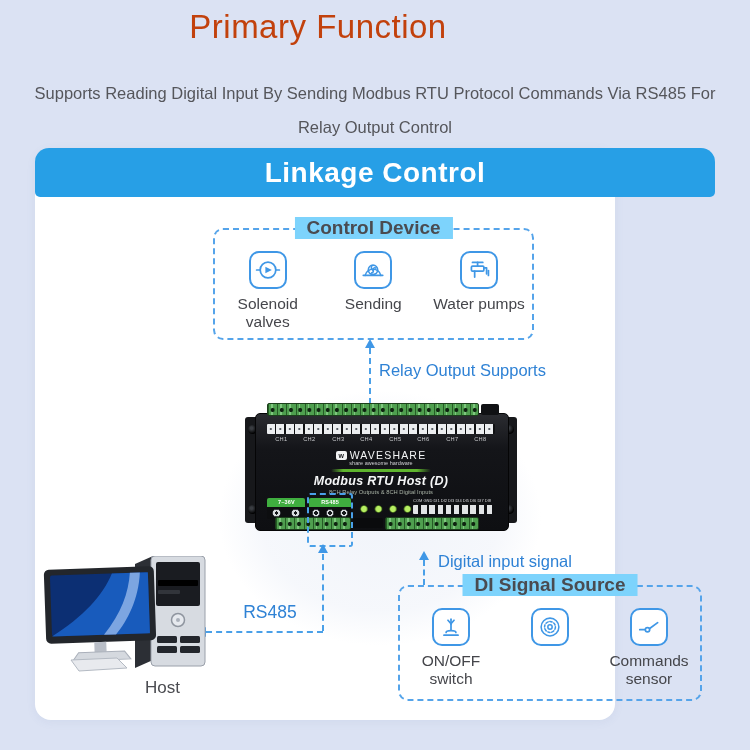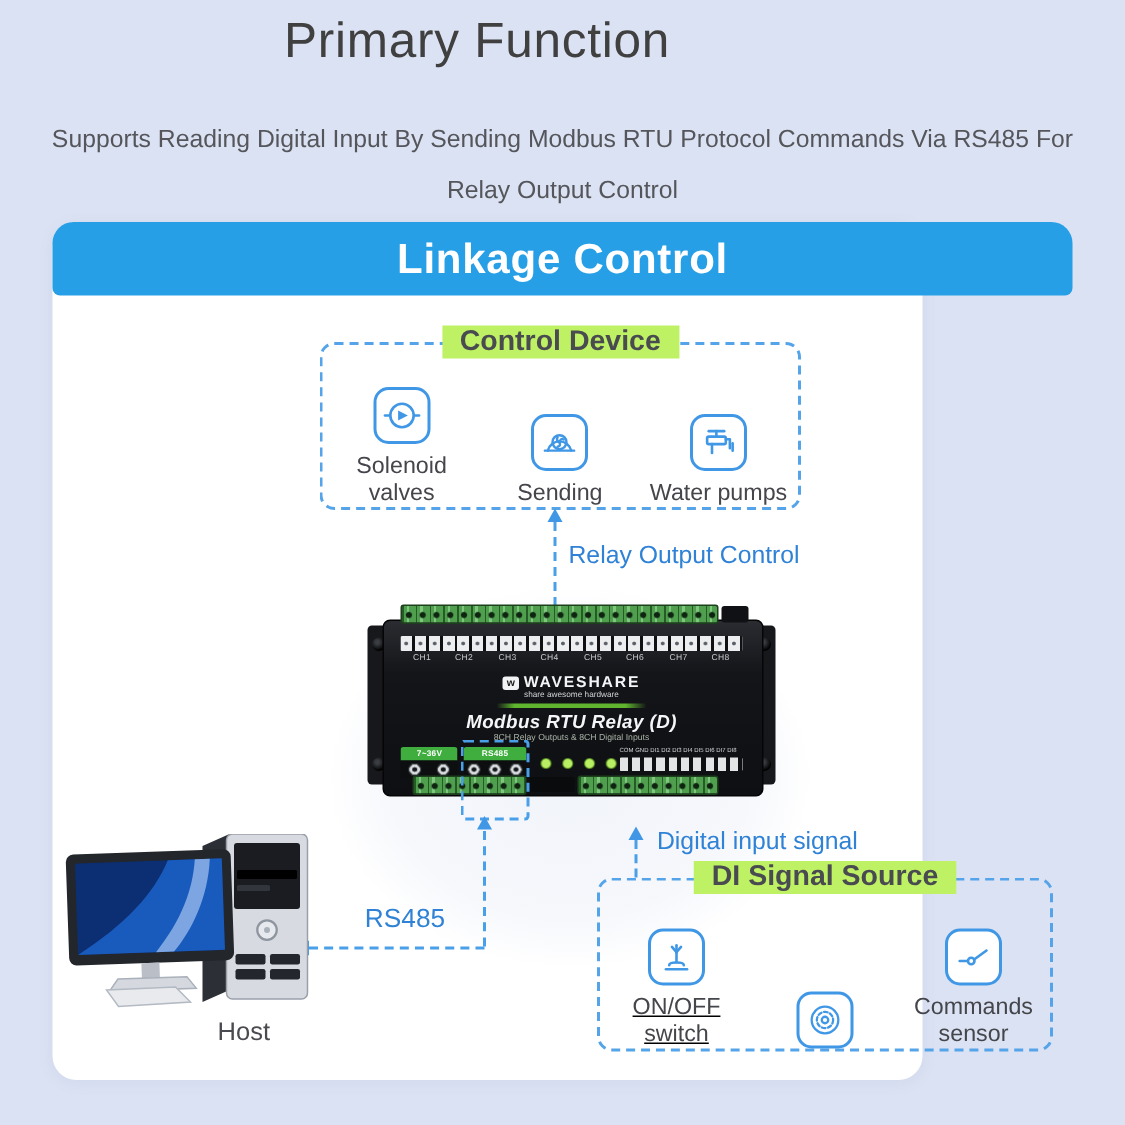--- a/index.html
+++ b/index.html
@@ -6,21 +6,21 @@
   body{
     width:750px;height:750px;position:relative;overflow:hidden;
     background:#dbe2f3;
     font-family:"Liberation Sans", sans-serif;
     -webkit-font-smoothing:antialiased;
   }
 
   
   .page-title{
     position:absolute;top:8px;left:0;width:636px;text-align:center;
-    font-size:33px;font-weight:500;color:#404040;letter-spacing:.5px;
+    font-size:33px;font-weight:500;color:#c2410c;letter-spacing:.5px;
   }
   .page-subtitle{
     position:absolute;top:76px;left:19px;width:712px;text-align:center;
     font-size:16.5px;line-height:34px;color:#55565b;font-weight:500;
   }
 
   
   .card{
     position:absolute;left:35px;top:148px;width:580px;height:572px;
     background:#ffffff;border-radius:16px;
@@ -36,28 +36,28 @@
     position:absolute;left:130px;top:200px;width:430px;height:340px;border-radius:50%;
     background:radial-gradient(closest-side,#f1f4fa 0%,rgba(241,244,250,.65) 55%,rgba(241,244,250,0) 75%);
   }
 
   
   .dashed-box{
     position:absolute;border:2px dashed #55a4ea;border-radius:10px;background:transparent;
   }
   .box-title{
     position:absolute;top:-13px;left:50%;transform:translateX(-50%);
-    background:#bef264;padding:0 12px;white-space:nowrap;
+    background:#7dd3fc;padding:0 12px;white-space:nowrap;
     font-size:19px;font-weight:700;color:#4a4b50;
   }
   .control-box{left:178px;top:80px;width:317px;height:108px;}
   .di-box{left:363px;top:437px;width:300px;height:112px;}
   .items-row{
     position:absolute;left:0;top:0;width:100%;height:100%;
-    display:flex;justify-content:space-evenly;align-items:flex-end;padding-top:21px;box-sizing:border-box;
+    display:flex;justify-content:space-evenly;align-items:flex-start;padding-top:21px;box-sizing:border-box;
   }
   .item{width:106px;text-align:center;}
   .icon-box{
     width:38px;height:38px;margin:0 auto;border:2px solid #3f97e6;border-radius:10px;
     display:flex;align-items:center;justify-content:center;box-sizing:border-box;background:#fff;
   }
   .icon-box svg{display:block;}
   .item-label{
     margin:6px auto 0;font-size:15.5px;line-height:18px;font-weight:500;color:#45464b;width:88px;
   }
@@ -97,21 +97,21 @@
     background-image:
       radial-gradient(circle at 3.8px 5px,#5a5f66 1px,rgba(0,0,0,0) 1.5px),
       repeating-linear-gradient(90deg,#eceef0 0 7.6px,#101113 7.6px 9.5px);
     background-size:9.5px 100%,auto;background-repeat:repeat-x,repeat;
     border-radius:1px;
   }
   .ch-row{position:absolute;left:22px;top:33px;width:228px;display:flex;justify-content:space-around;}
   .ch-row span{font-size:6px;color:#c9cacd;transform:scale(.95);letter-spacing:.2px;}
   .logo-row{position:absolute;left:0;top:46px;width:272px;display:flex;justify-content:center;align-items:center;gap:3px;}
   .logo-chip{width:11px;height:9px;background:#f2f3f4;border-radius:2px;color:#17181b;font-size:7px;font-weight:700;line-height:9px;text-align:center;}
-  .brand{color:#f4f5f6;font-size:10.5px;font-weight:700;letter-spacing:1.2px;}
+  .brand{color:#f4f5f6;font-size:10.5px;font-weight:400;letter-spacing:1.2px;}
   .tagline{position:absolute;left:0;top:57px;width:272px;text-align:center;font-size:10px;color:#cfd0d4;transform:scale(.55);transform-origin:center top;}
   .swoosh{position:absolute;left:86px;top:66px;width:100px;height:3px;border-radius:2px;
     background:linear-gradient(90deg,rgba(95,181,46,0) 0%,#5fb52e 12%,#5fb52e 86%,rgba(95,181,46,0) 100%);}
   .model{position:absolute;left:0;top:71px;width:272px;text-align:center;color:#f5f6f7;font-size:12.5px;font-weight:700;font-style:italic;letter-spacing:.3px;}
   .desc{position:absolute;left:0;top:86px;width:272px;text-align:center;font-size:10px;color:#a9b3a6;transform:scale(.58);transform-origin:center top;white-space:nowrap;}
   .g-block{position:absolute;top:95px;border-radius:2px;overflow:hidden;}
   .g-label{height:9px;background:#3fae3f;color:#fff;font-size:10px;font-weight:700;text-align:center;line-height:9px;}
   .g-label span{display:inline-block;transform:scale(.55);transform-origin:center center;letter-spacing:.3px;}
   .g-screws{height:12px;background-color:#0d0e10;
     background-image:radial-gradient(circle at 50% 50%,#16181b 1.6px,#d9dcdf 1.7px 3.4px,#3a3d41 3.5px 4.2px,rgba(0,0,0,0) 4.3px);
@@ -186,21 +186,21 @@
             <line x1="8" y1="13" x2="8" y2="18.5"></line>
           </svg>
         </div>
         <div class="item-label wide">Water pumps</div>
       </div>
     </div>
   </div>
 
   <div class="arrow-up" style="left:330px;top:191px;"></div>
   <div class="vline" style="left:334px;top:200px;height:56px;"></div>
-  <div class="blue-note" style="left:344px;top:213px;">Relay Output Control</div>
+  <div class="blue-note" style="left:344px;top:213px;">Relay Output Supports</div>
 
   <div class="device">
     <div class="ear ear-l">
       <div class="screw" style="left:3px;top:8px;"></div>
       <div class="screw" style="left:3px;top:88px;"></div>
     </div>
     <div class="ear ear-r">
       <div class="screw" style="left:4px;top:8px;"></div>
       <div class="screw" style="left:4px;top:88px;"></div>
     </div>
@@ -217,21 +217,21 @@
       <span>CH6</span>
       <span>CH7</span>
       <span>CH8</span>
     </div>
     <div class="logo-row">
       <div class="logo-chip">w</div>
       <div class="brand">WAVESHARE</div>
     </div>
     <div class="tagline">share awesome hardware</div>
     <div class="swoosh"></div>
-    <div class="model">Modbus RTU Relay (D)</div>
+    <div class="model">Modbus RTU Host (D)</div>
     <div class="desc">8CH Relay Outputs &amp; 8CH Digital Inputs</div>
     <div class="g-block pwr-block">
       <div class="g-label"><span>7~36V</span></div>
       <div class="g-screws"></div>
     </div>
     <div class="g-block rs-block">
       <div class="g-label"><span>RS485</span></div>
       <div class="g-screws"></div>
     </div>
     <div class="leds"></div>
@@ -249,21 +249,21 @@
   <div class="arrow-left" style="left:162px;top:479px;"></div>
   <div class="blue-note" style="left:190px;top:454px;width:90px;text-align:center;font-size:17.5px;">RS485</div>
 
   <div class="arrow-up" style="left:384px;top:403px;"></div>
   <div class="vline" style="left:388px;top:412px;height:25px;"></div>
   <div class="blue-note" style="left:403px;top:404px;">Digital input signal</div>
 
   <div class="dashed-box di-box">
     <span class="box-title">DI Signal Source</span>
     <div class="items-row">
-      <div class="item" style="width:96px;text-decoration:underline;">
+      <div class="item" style="width:96px;">
         <div class="icon-box">
           <svg width="26" height="26" viewBox="0 0 24 24" fill="none" stroke="#3f97e6" stroke-width="1.6" stroke-linecap="round">
             <line x1="5.5" y1="19.5" x2="18.5" y2="19.5"></line>
             <path d="M7.5 17 C7.5 14.8 16.5 14.8 16.5 17" fill="none"></path>
             <line x1="12" y1="15" x2="12" y2="9"></line>
             <line x1="12" y1="9" x2="9.2" y2="5.8"></line>
             <line x1="12" y1="9" x2="14.8" y2="5.8"></line>
             <line x1="12" y1="8.6" x2="12" y2="4.8"></line>
           </svg>
         </div>

